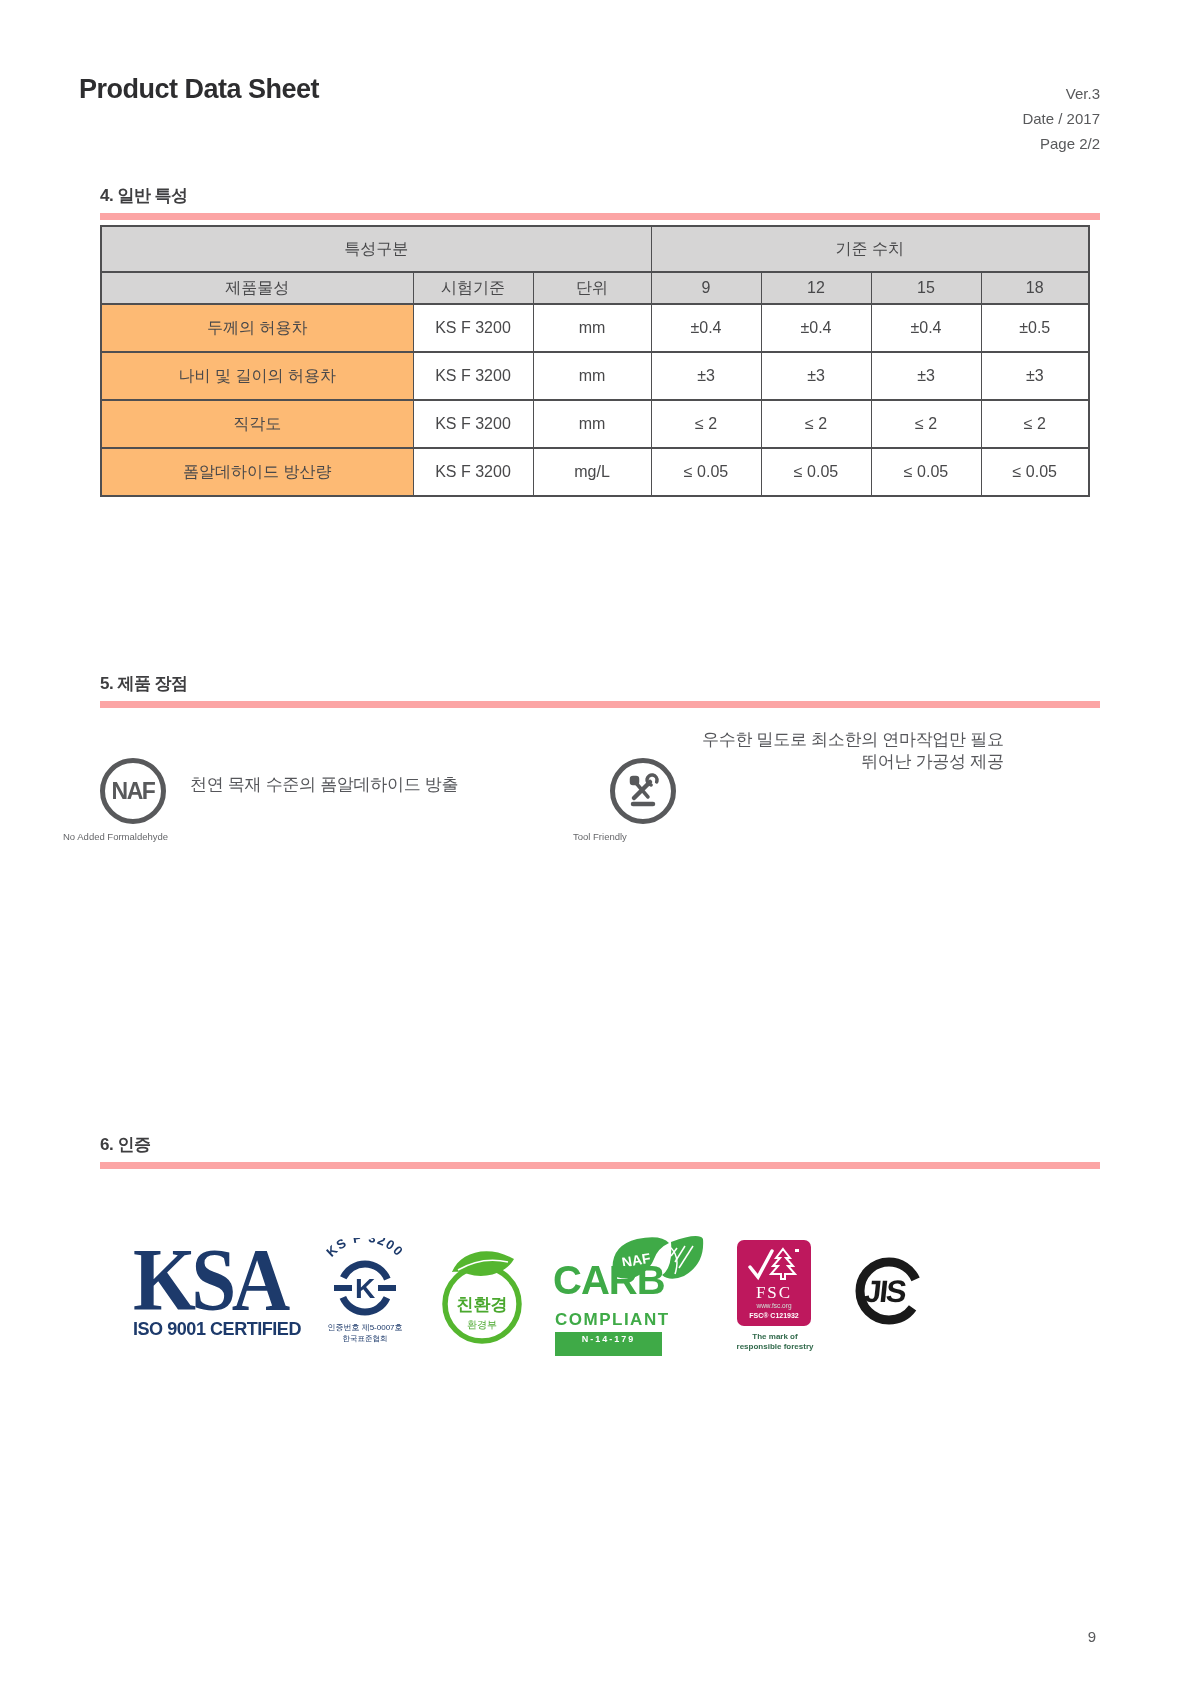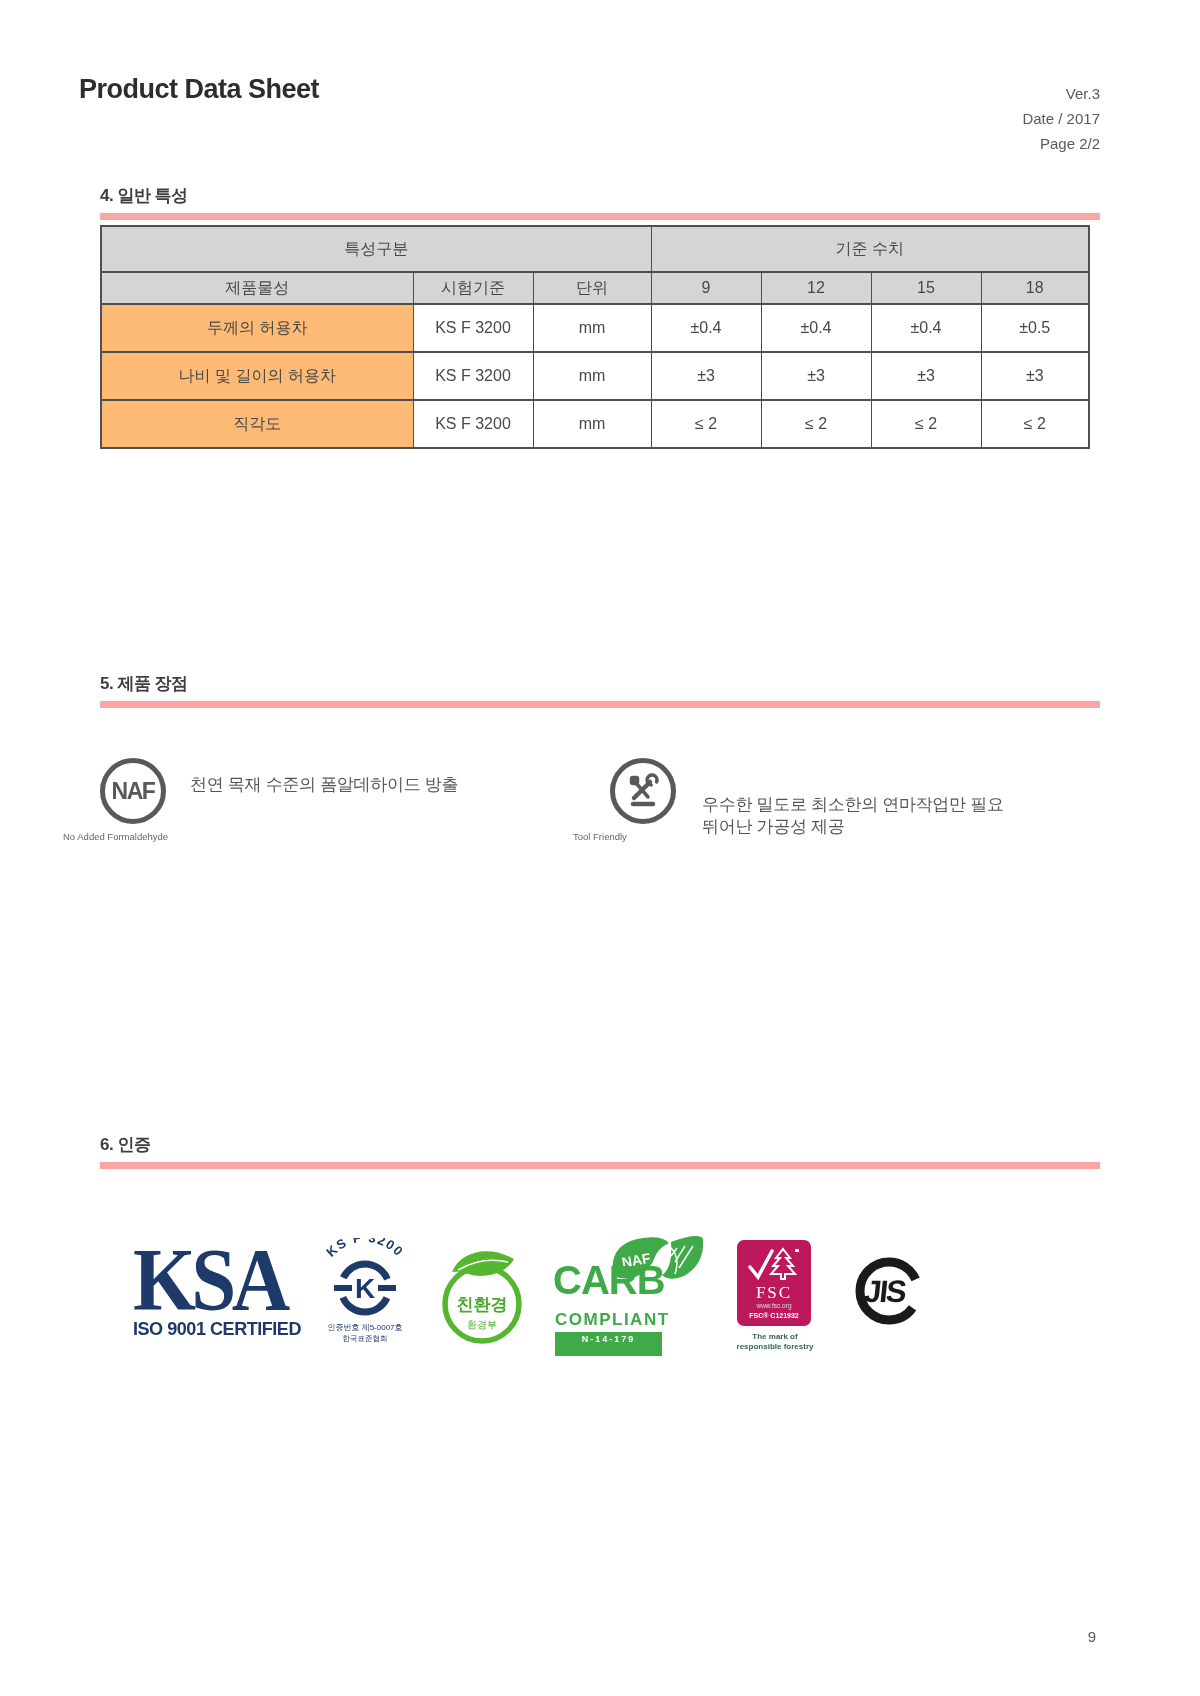--- a/index.html
+++ b/index.html
@@ -116,20 +116,29 @@
     </tr>
     <tr class="dr">
       <td class="lbl">직각도</td>
       <td>KS F 3200</td>
       <td>mm</td>
       <td>≤ 2</td>
       <td>≤ 2</td>
       <td>≤ 2</td>
       <td>≤ 2</td>
     </tr>
+    <tr class="dr">
+      <td class="lbl small-label">폼알데하이드 방산량</td>
+      <td>KS F 3200</td>
+      <td>mg/L</td>
+      <td>≤ 0.05</td>
+      <td>≤ 0.05</td>
+      <td>≤ 0.05</td>
+      <td>≤ 0.05</td>
+    </tr>
   </tbody>
     </table>
 
   <div class="section-head" style="top:672px;">5. 제품 장점</div>
 
   <div class="badge-circle" style="left:100px;top:758px;">
     <span class="naf-text">NAF</span>
   </div>
   <div class="badge-caption" style="left:63px;top:831px;">No Added Formaldehyde</div>
   <div class="feat-text" style="left:190px;top:774px;">천연 목재 수준의 폼알데하이드 방출</div>
@@ -139,21 +148,21 @@
       <g stroke="#58595b" fill="none" stroke-linecap="round">
         <path d="M11 27 L27 11" stroke-width="4.5"></path>
         <circle cx="29" cy="9" r="5" stroke-width="3.5" stroke-dasharray="24 8" transform="rotate(100 29 9)"></circle>
         <path d="M13 12 L25 26" stroke-width="3.5"></path>
         <rect x="8" y="6" width="7" height="7" rx="2" stroke-width="2.5" fill="#58595b"></rect>
         <path d="M10 33 H30" stroke-width="4.5"></path>
       </g>
     </svg>
   </div>
   <div class="badge-caption" style="left:573px;top:831px;">Tool Friendly</div>
-  <div class="feat-text" style="left:702px;top:794px;">
+  <div class="feat-text" style="left:702px;top:729px;text-align:right;">
     <div>우수한 밀도로 최소한의 연마작업만 필요</div>
     <div>뛰어난 가공성 제공</div>
   </div>
 
   <div class="section-head" style="top:1133px;">6. 인증</div>
 
   <div class="ksa-name">KSA</div>
   <div class="ksa-sub">ISO 9001 CERTIFIED</div>
 
   <svg style="position:absolute;left:318px;top:1238px;" width="94" height="80" viewBox="0 0 94 80">

